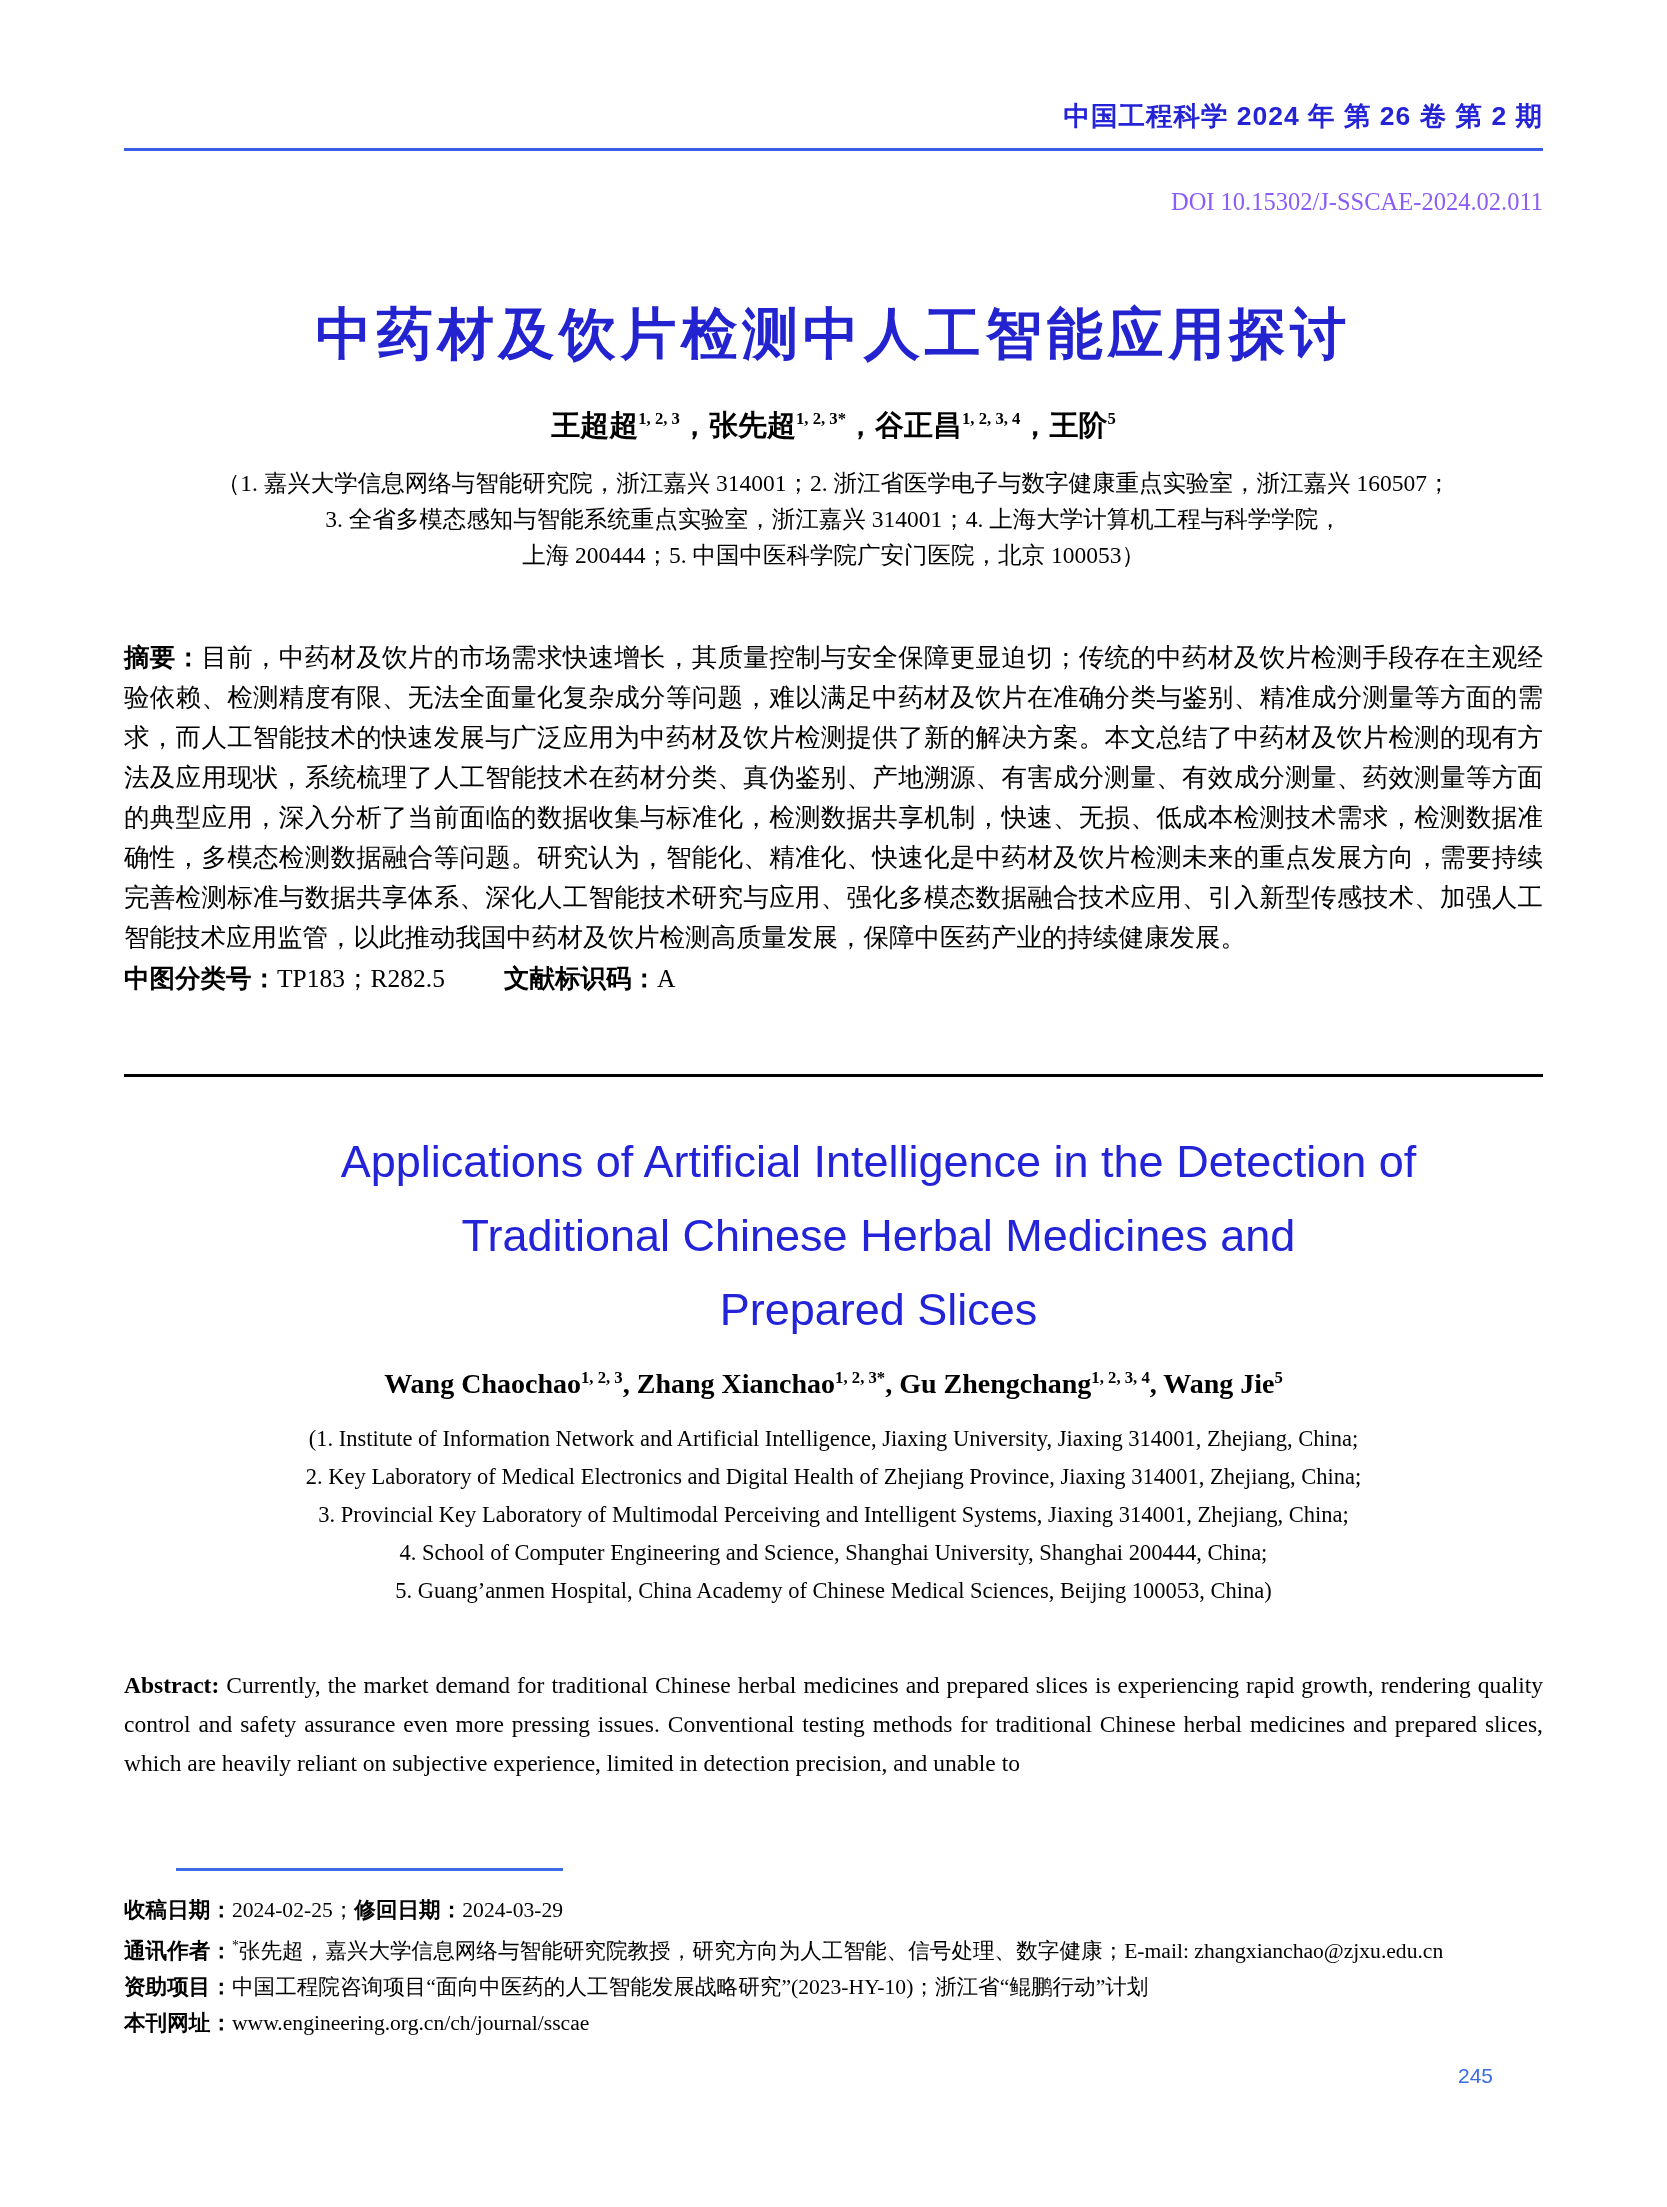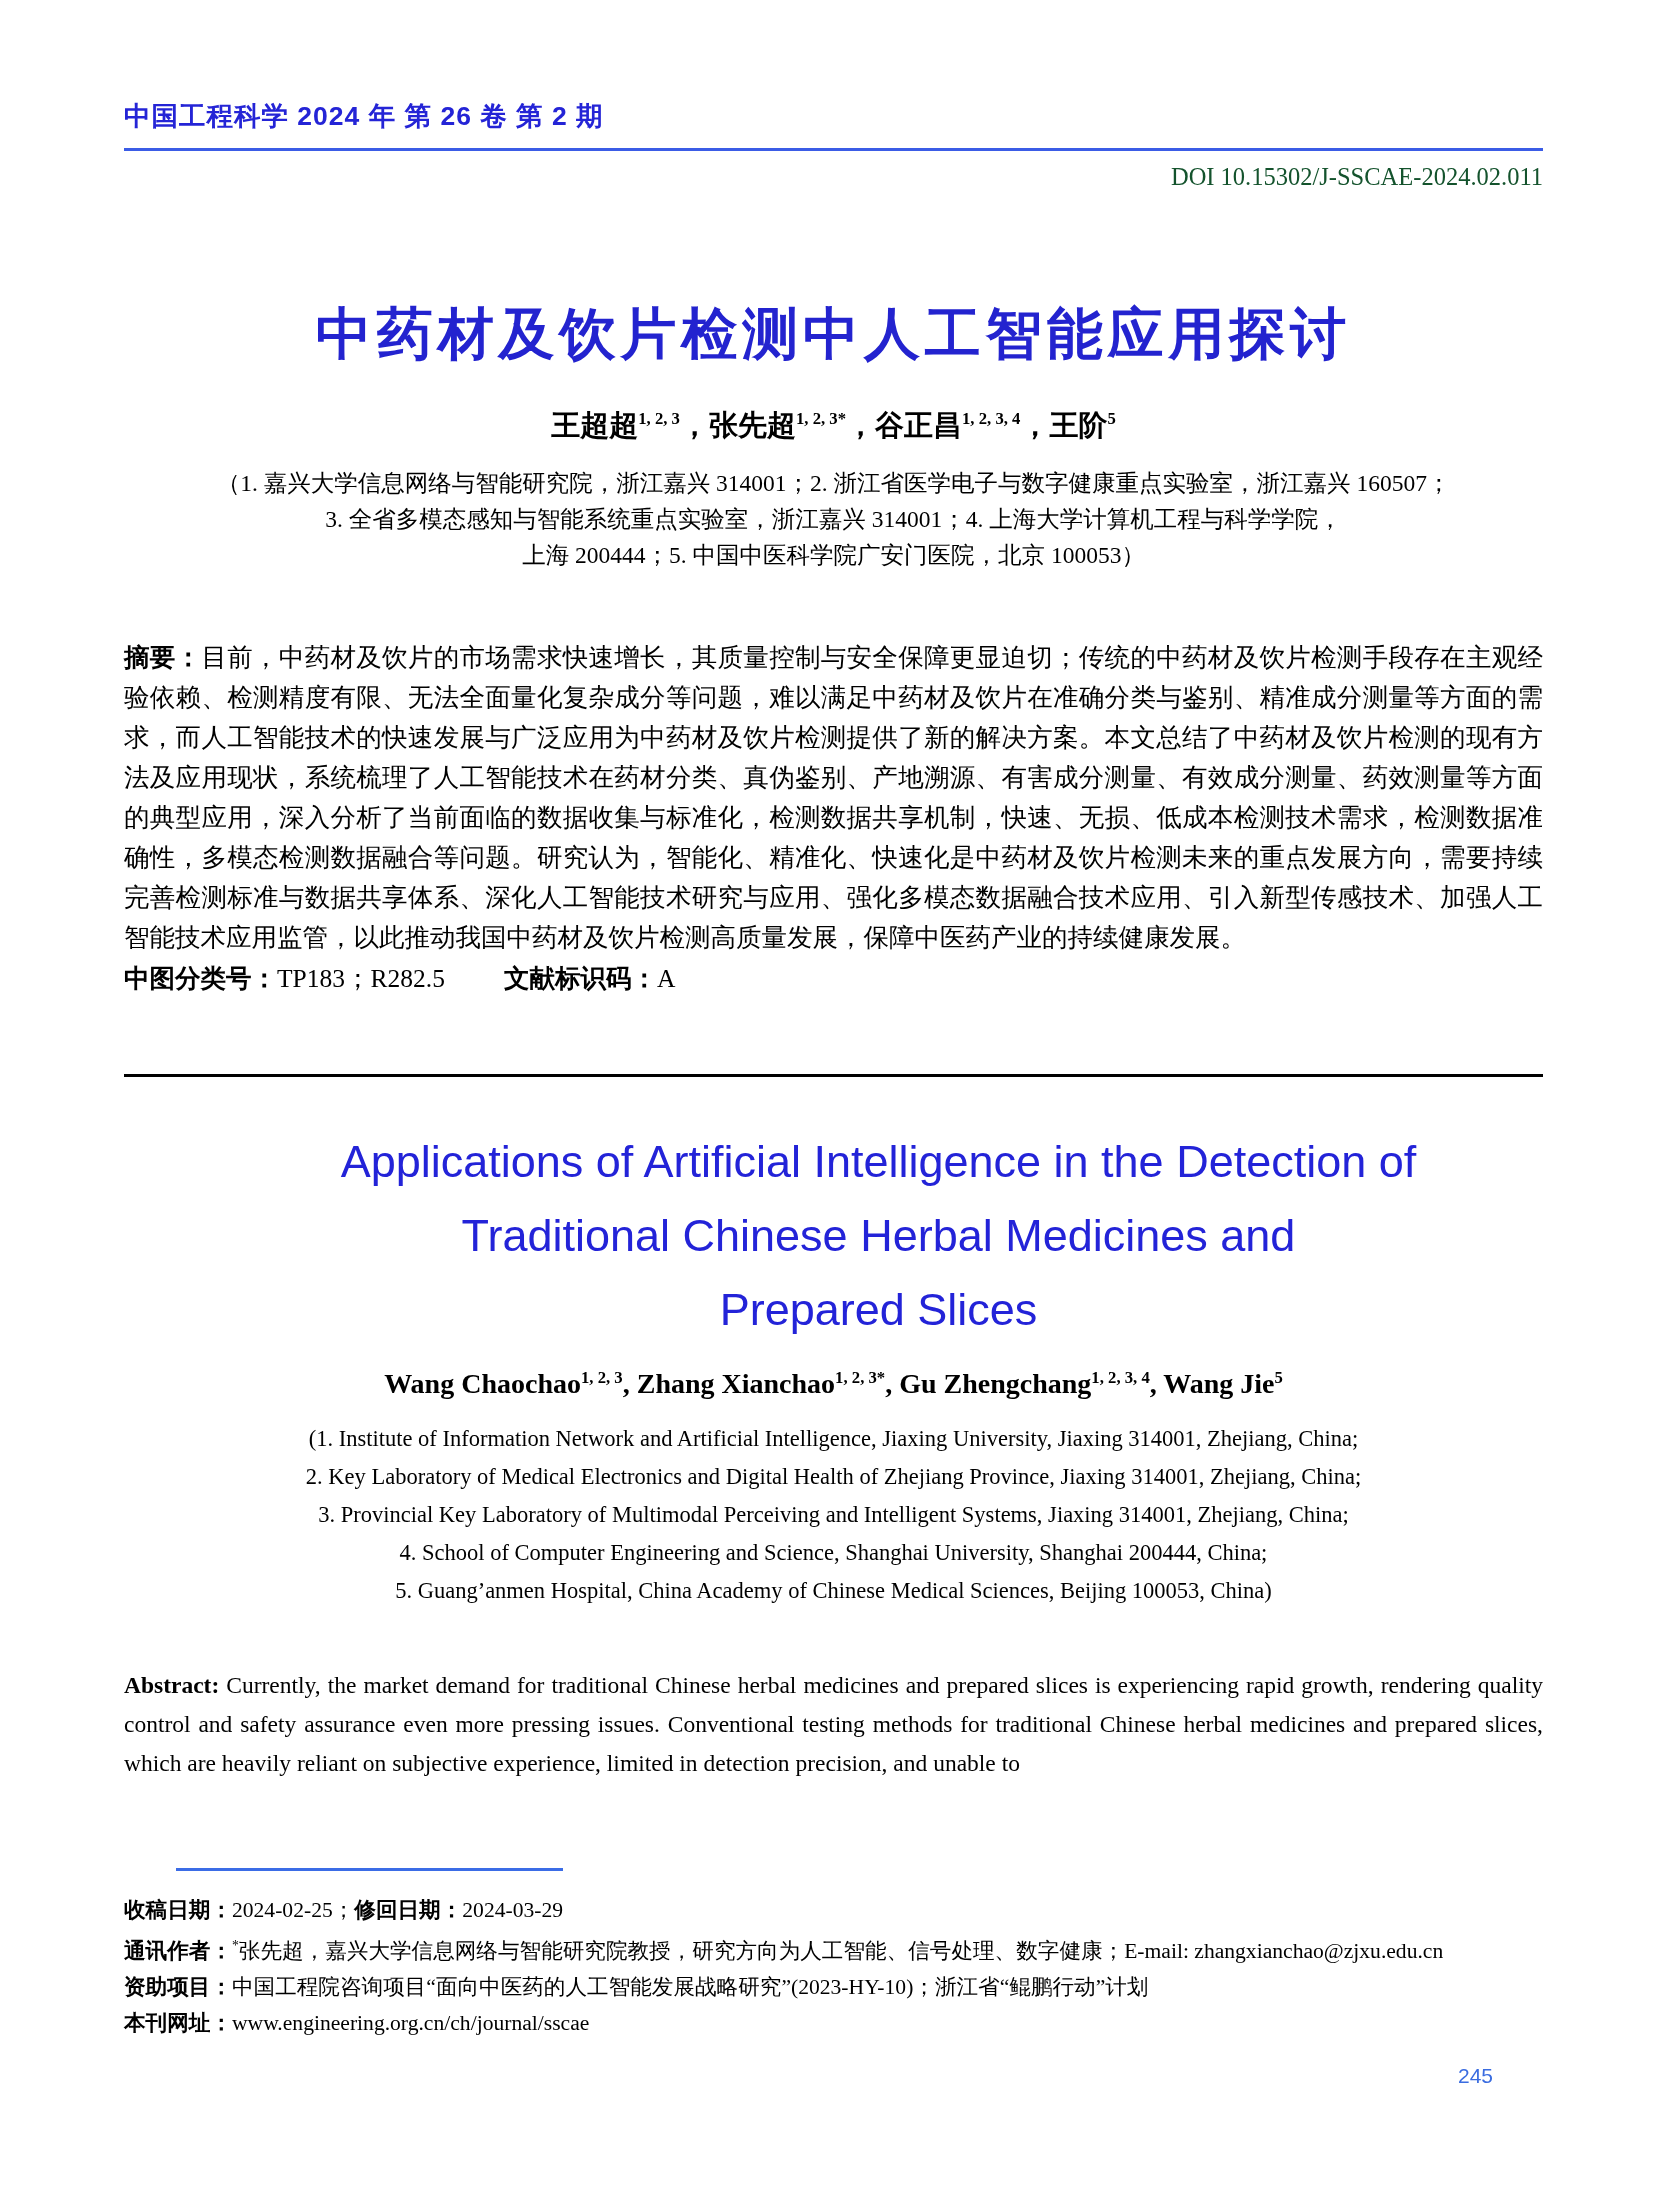--- a/index.html
+++ b/index.html
@@ -1,24 +1,24 @@
 <!DOCTYPE html>
 <html><head>
 <meta charset="utf-8">
 <style>
   html,body{margin:0;padding:0;background:#ffffff;}
   .page{position:relative;width:1667px;height:2207px;background:#ffffff;overflow:hidden;
         font-family:"Liberation Serif","DejaVu Serif",serif;color:#000;}
 
-  .journal-header{position:absolute;top:98px;left:124px;width:1419px;text-align:left;
+  .journal-header{position:absolute;top:98px;left:124px;width:1419px;text-align:right;
     font-family:"Liberation Sans","DejaVu Sans",sans-serif;font-weight:700;font-size:26.5px;
     color:#2424d6;letter-spacing:1px;}
   .header-rule{position:absolute;top:148px;left:124px;width:1419px;height:2.9px;background:#3b5ce6;}
-  .doi{position:absolute;top:163px;left:124px;width:1419px;text-align:right;
-    font-size:24.5px;color:#14532d;}
+  .doi{position:absolute;top:188px;left:124px;width:1419px;text-align:right;
+    font-size:24.5px;color:#8b5cf6;}
 
   .cn-title{position:absolute;top:300px;left:0;width:1667px;margin:0;text-align:center;
     font-family:"Liberation Sans","DejaVu Sans",sans-serif;font-weight:700;font-size:56px;
     letter-spacing:4.9px;color:#2323cf;line-height:1.2;}
   .cn-authors{position:absolute;top:406px;left:0;width:1667px;text-align:center;
     font-weight:700;font-size:29px;}
   .cn-authors sup,.en-authors sup{font-size:16.7px;font-weight:700;}
   .cn-affils{position:absolute;top:465px;left:0;width:1667px;text-align:center;
     font-size:23.5px;line-height:36px;}
 

